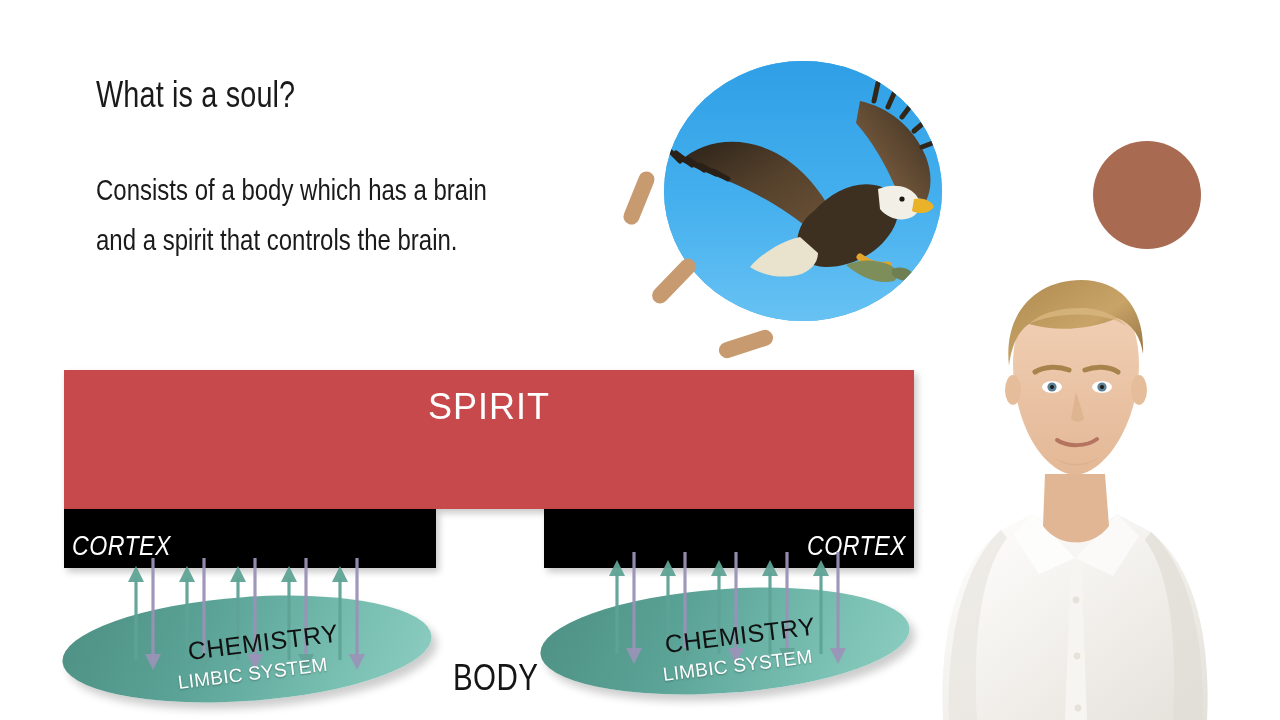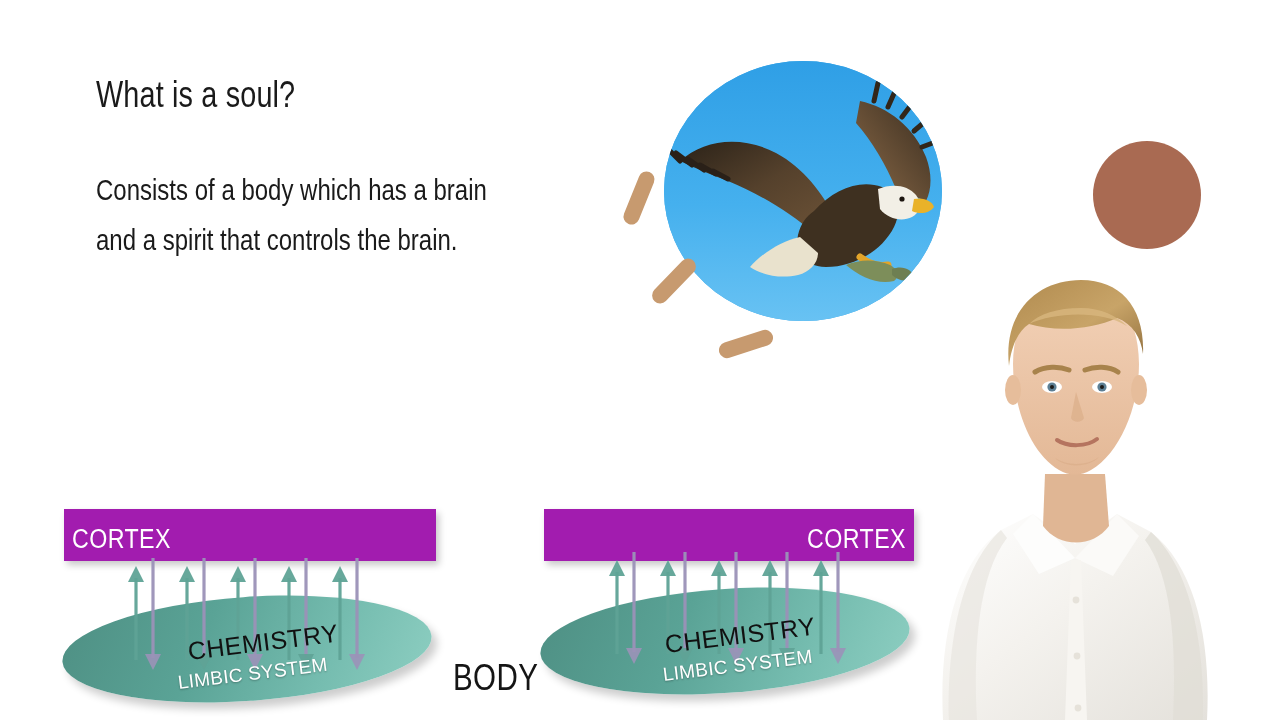--- a/index.html
+++ b/index.html
@@ -103,23 +103,24 @@
     width: 850px;
     text-align: center;
     color: #ffffff;
     font-size: 36px;
     letter-spacing: 1px;
   }
 
   .cortex {
     position: absolute;
     top: 509px;
-    height: 52px;
-    background: #a21caf;
+    height: 59px;
+    background: #000000;
     box-shadow: 3px 4px 7px rgba(0,0,0,0.22);
+    font-style: italic;
   }
   .cortex-left  { left: 64px;  width: 372px; }
   .cortex-right { left: 544px; width: 370px; }
   .cortex-label {
     position: absolute;
     bottom: 6px;
     color: #ffffff;
     font-size: 27px;
     letter-spacing: 0.5px;
     transform: scaleX(0.86);
@@ -239,20 +240,23 @@
       <path d="M228 208 C 238 204, 248 208, 250 216 C 244 222, 234 220, 228 214 Z" fill="#6e7f52"></path>
     </svg>
   </div>
 
   <div class="dash dash-1"></div>
   <div class="dash dash-2"></div>
   <div class="dash dash-3"></div>
 
   <div class="brown-circle"></div>
 
+  <div class="spirit-bar">
+    <div class="spirit-label">SPIRIT</div>
+  </div>
 
   <div class="cortex cortex-left">
     <div class="cortex-label">CORTEX</div>
   </div>
   <div class="cortex cortex-right">
     <div class="cortex-label">CORTEX</div>
   </div>
 
   <div class="limbic limbic-left"></div>
   <div class="limbic limbic-right"></div>

